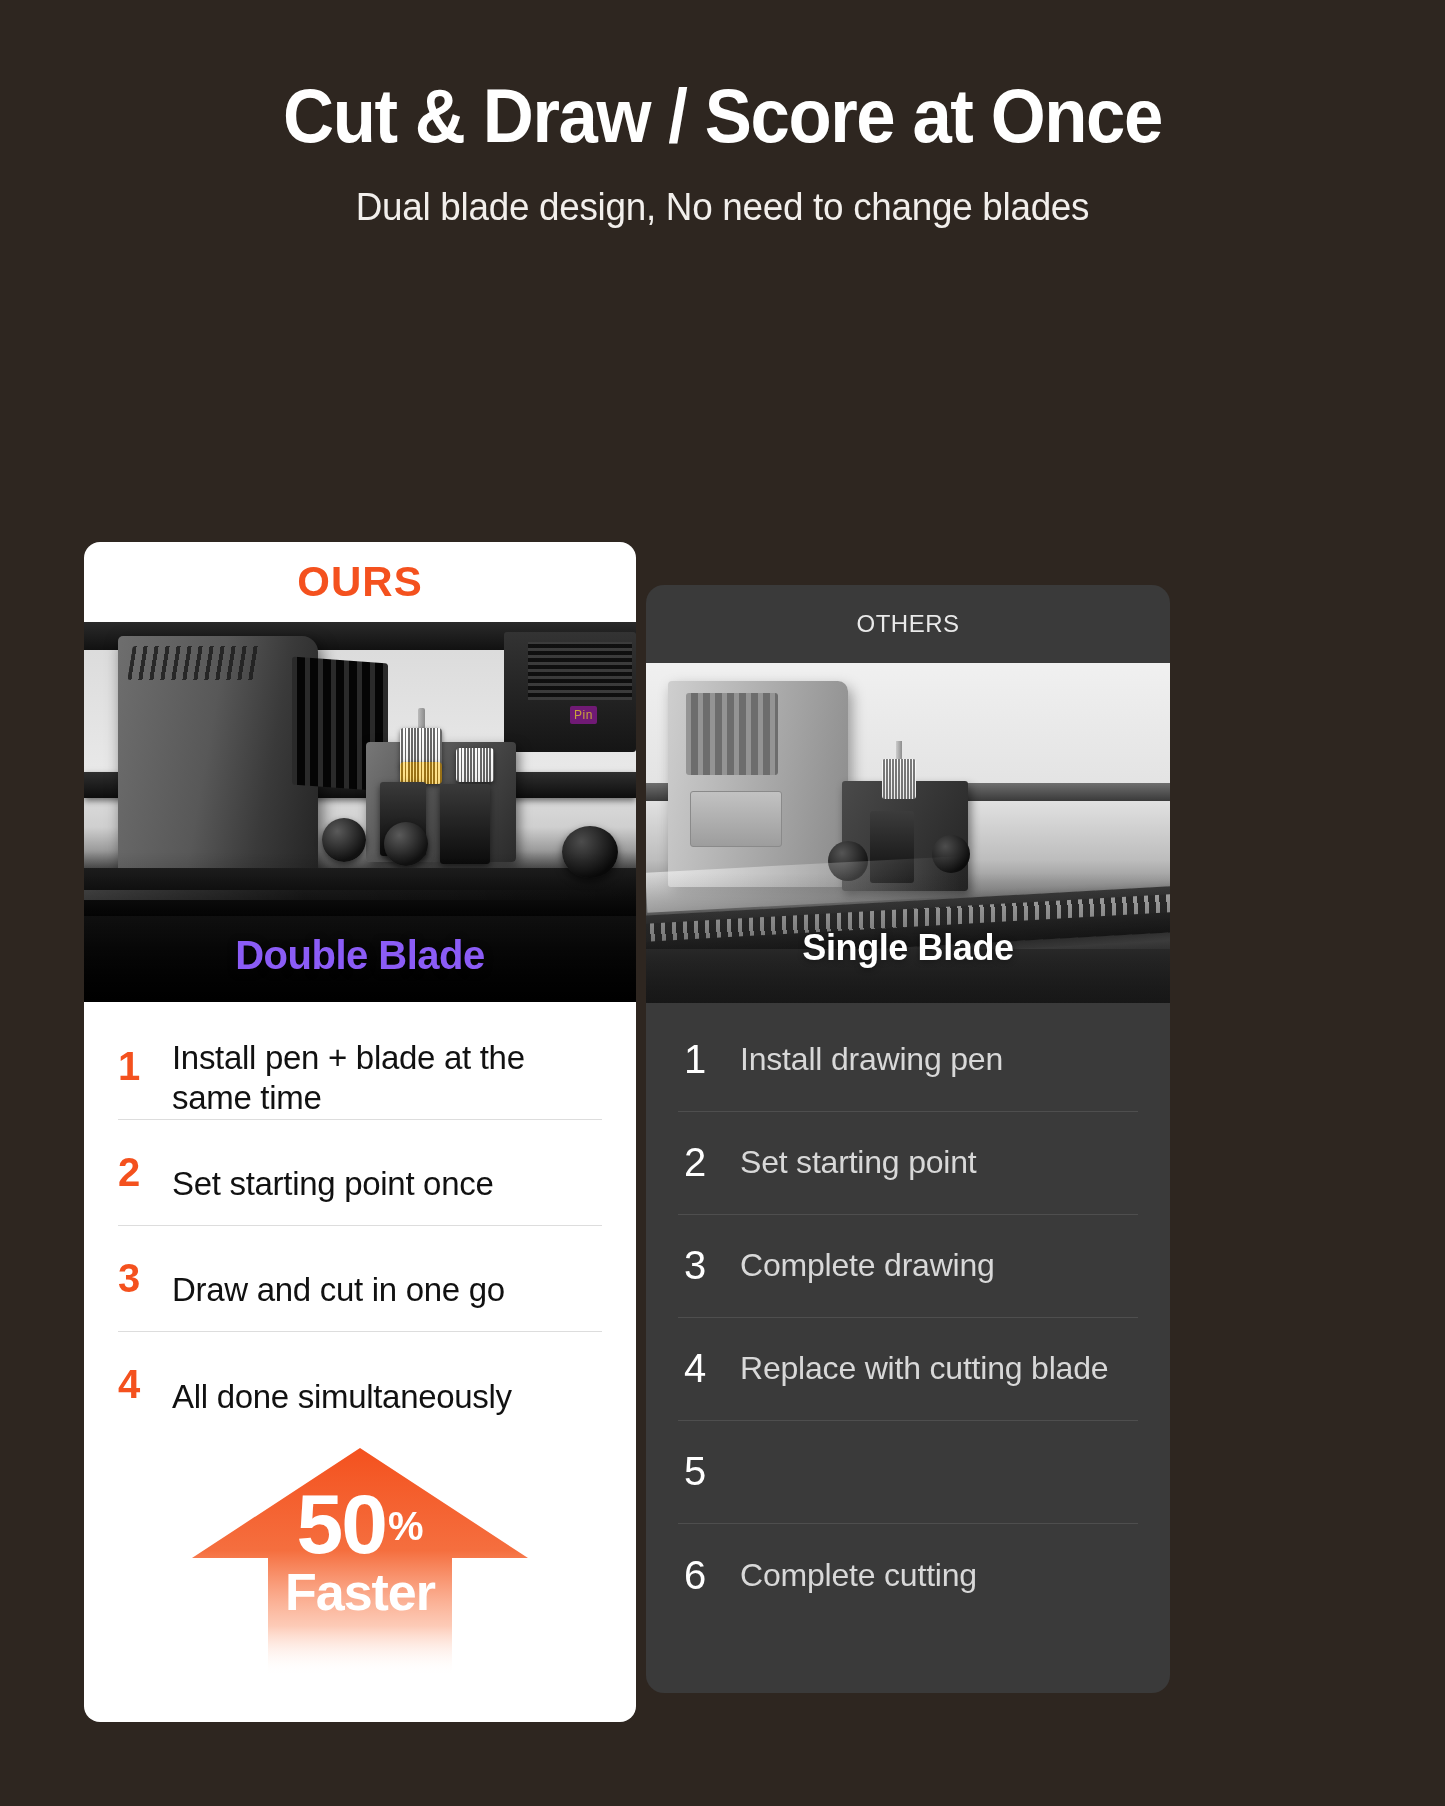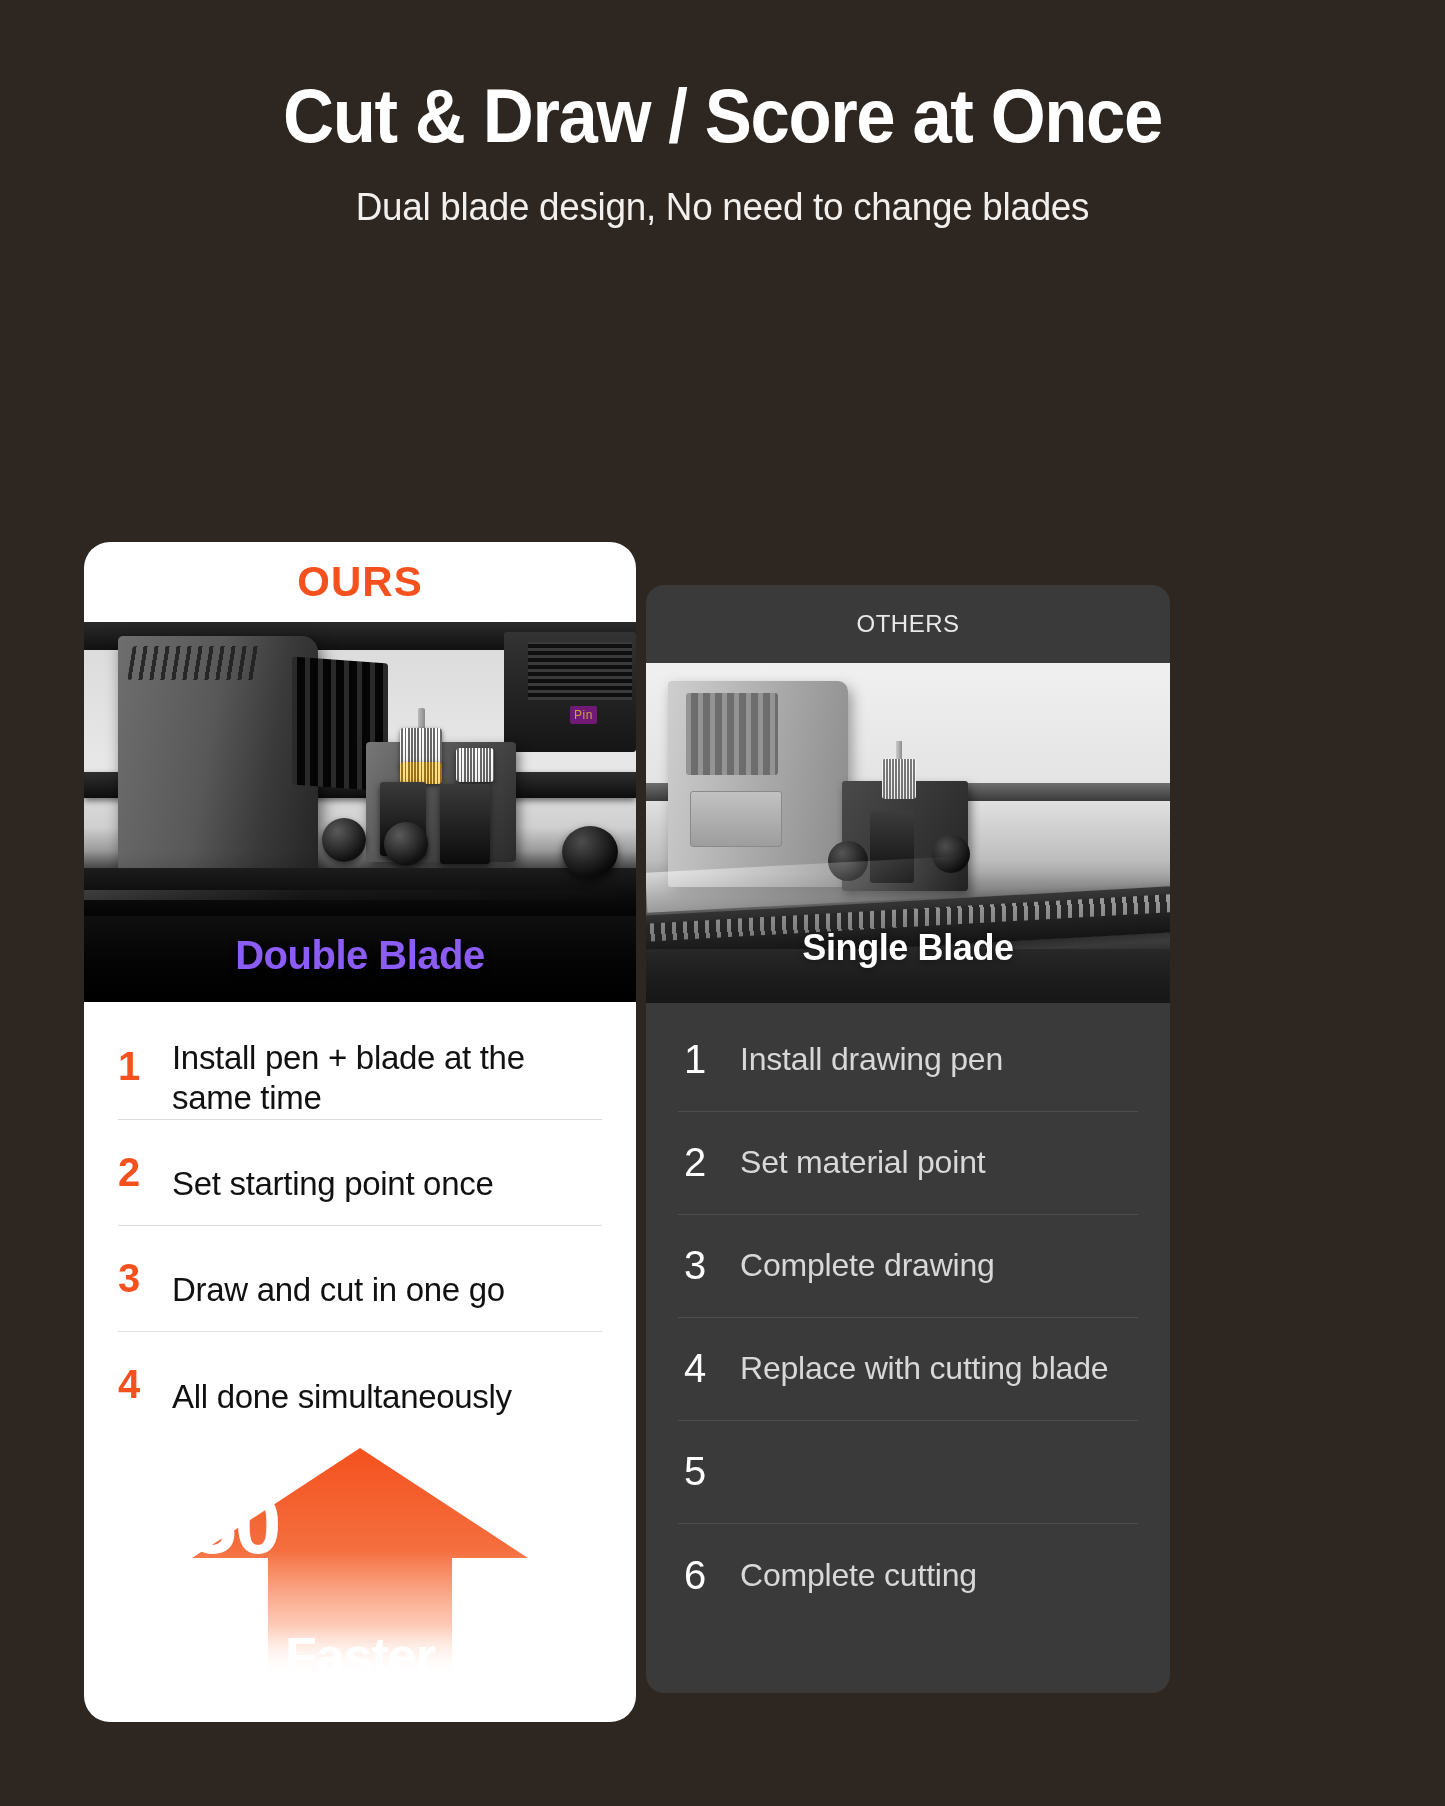--- a/index.html
+++ b/index.html
@@ -113,21 +113,21 @@
   }
 
   
   .ours-card {
     position: absolute;
     left: 84px;
     top: 295px;
     width: 552px;
     height: 1180px;
     background: #FFFFFF;
-    border-radius: 26px;
+    border-radius: 16px;
     overflow: hidden;
     z-index: 5;
   }
   .ours-head {
     height: 80px;
     display: flex;
     align-items: center;
     justify-content: center;
   }
   .ours-head-label {
@@ -201,23 +201,22 @@
     top: 36px;
     transform: translateX(-50%);
     width: 340px;
     text-align: center;
     z-index: 3;
     pointer-events: none;
   }
   .pct-line {
     display: flex;
     align-items: flex-start;
-    justify-content: space-between;
+    justify-content: center;
     line-height: 1;
-    flex-direction: column;
   }
   .pct-num {
     color: #FFFFFF;
     font-size: 84px;
     font-weight: bold;
     letter-spacing: -2px;
   }
   .pct-sym {
     color: #FFFFFF;
     font-size: 40px;
@@ -494,21 +493,21 @@
       <div class="others-photo-caption">Single Blade</div>
     </div>
 
     <div class="others-list">
       <div class="o-row">
         <span class="o-num">1</span>
         <span class="o-txt">Install drawing pen</span>
       </div>
       <div class="o-row">
         <span class="o-num">2</span>
-        <span class="o-txt">Set material point</span>
+        <span class="o-txt">Set starting point</span>
       </div>
       <div class="o-row">
         <span class="o-num">3</span>
         <span class="o-txt">Complete drawing</span>
       </div>
       <div class="o-row">
         <span class="o-num">4</span>
         <span class="o-txt">Replace with cutting blade</span>
       </div>
       <div class="o-row">

